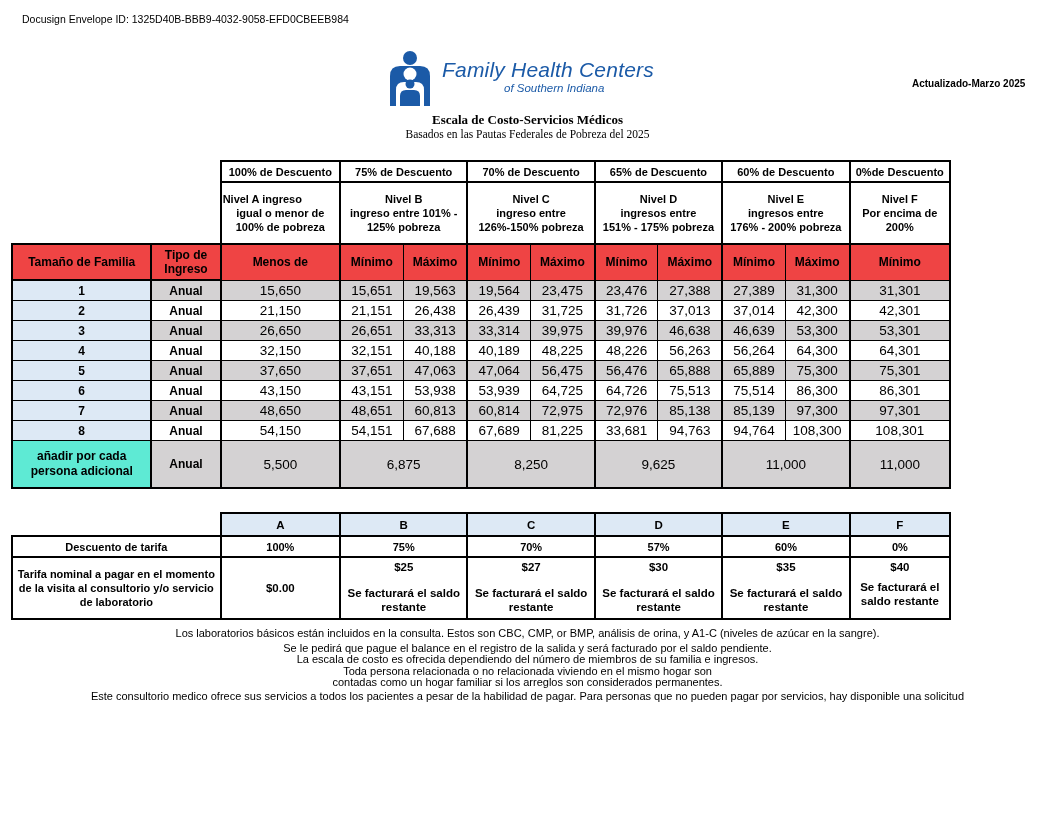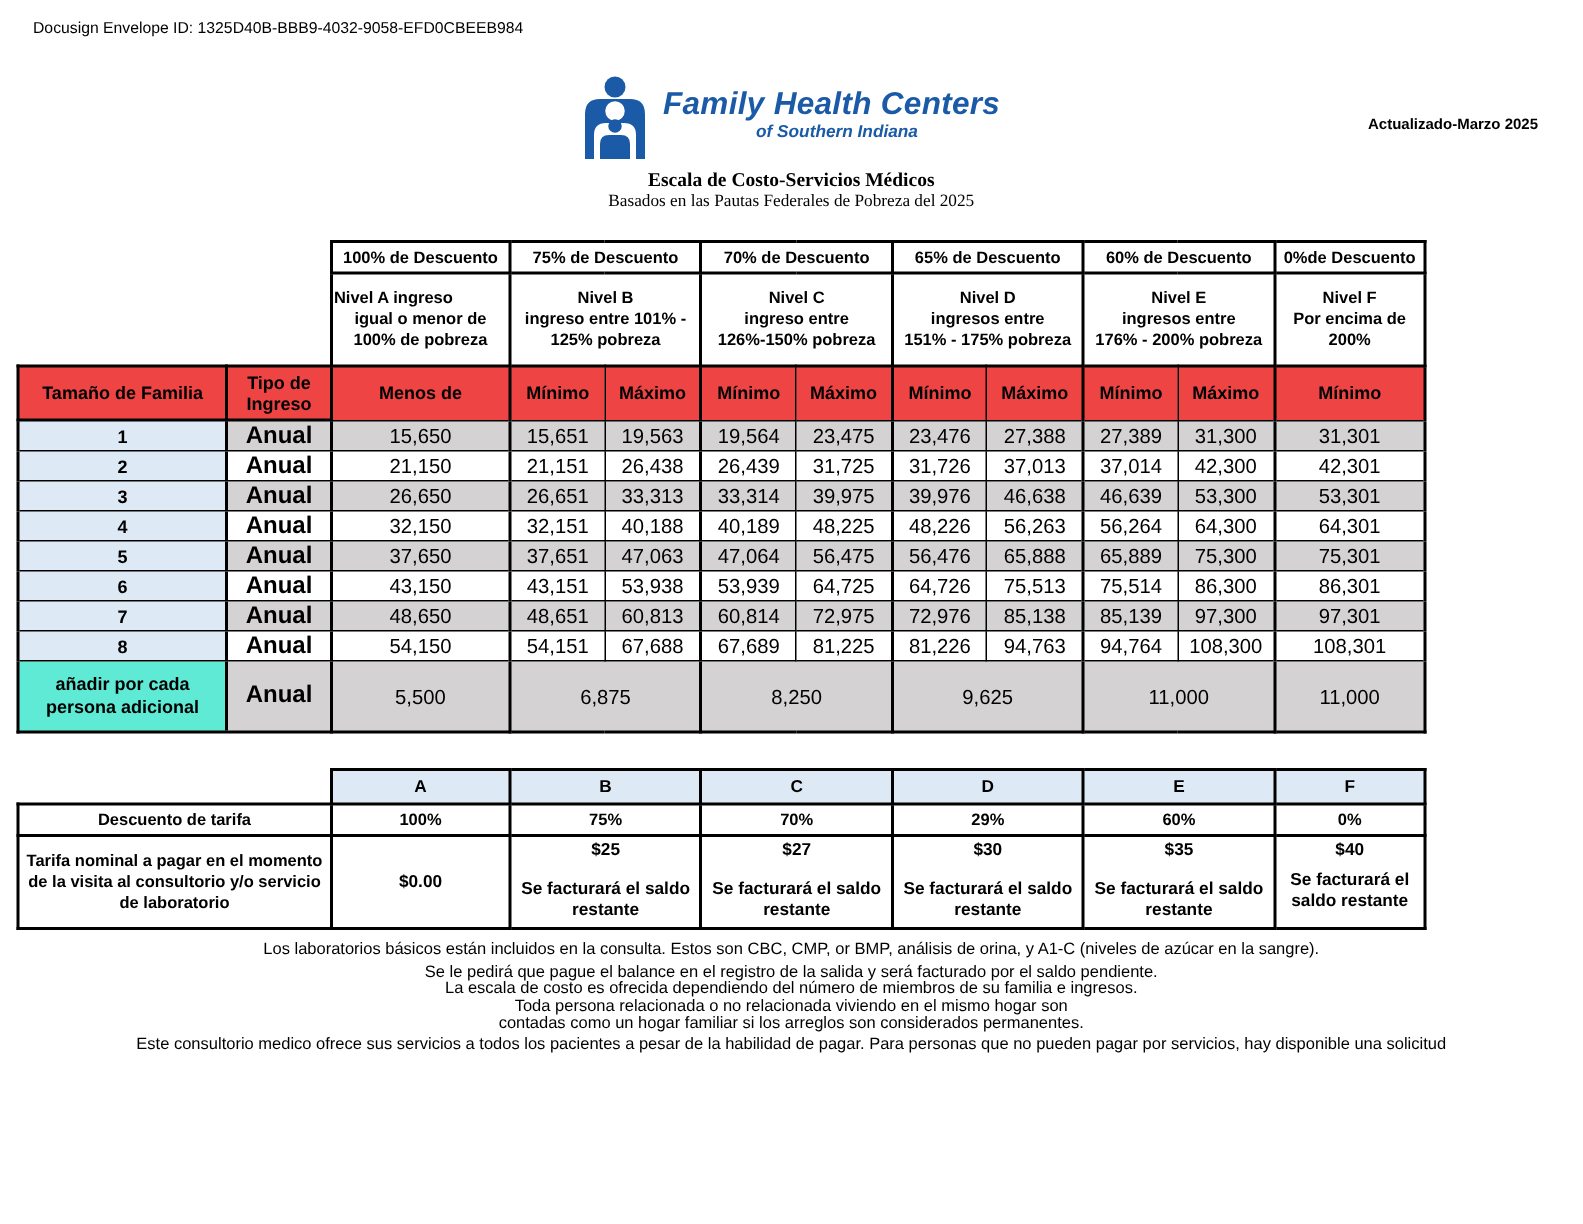--- a/index.html
+++ b/index.html
@@ -1,20 +1,20 @@
 <!DOCTYPE html>
 <html><head>
 <meta charset="utf-8">
 <style>
   html, body { margin: 0; padding: 0; background: #ffffff; }
   body { width: 1055px; height: 816px; position: relative; overflow: hidden;
          font-family: "Liberation Sans", sans-serif; color: #000; }
   .envelope { position: absolute; left: 22px; top: 13px; font-size: 10.5px; }
   .updated { position: absolute; left: 912px; top: 54px; font-size: 10px; font-weight: bold; margin-top: 24px; }
-  .logo { position: absolute; left: 388px; top: 50px; width: 300px; height: 60px; font-weight: bold; }
+  .logo { position: absolute; left: 388px; top: 50px; width: 300px; height: 60px; }
   .logo-title { position: absolute; left: 54px; top: 8px; font-size: 21px; font-style: italic;
                 color: #1b5aa7; letter-spacing: 0.2px; white-space: nowrap; }
   .logo-sub { position: absolute; left: 116px; top: 32px; font-size: 11.5px; font-style: italic;
               color: #1b5aa7; white-space: nowrap; }
   .title { position: absolute; left: 0; width: 1055px; top: 112px; text-align: center;
            font-family: "Liberation Serif", serif; font-weight: bold; font-size: 13px; }
   .subtitle { position: absolute; left: 0; width: 1055px; top: 128px; text-align: center;
               font-family: "Liberation Serif", serif; font-size: 11.5px; }
 
   table { border-collapse: collapse; position: absolute; }
@@ -22,21 +22,21 @@
 
   
   #main { left: 11px; top: 160px; width: 940px; table-layout: fixed; }
   #main td { border: 1px solid #000; font-size: 13.5px; }
   #main .hdr { font-weight: bold; font-size: 11px; height: 19px; border-width: 2px; }
   #main .desc { font-weight: bold; font-size: 11px; height: 60px; line-height: 14px; border-width: 2px; }
   #main .colh { font-weight: bold; font-size: 12px; background: #ef4444; height: 34px; }
   #main .colh.thick { border-width: 2px; }
   #main .blank { border: none; }
   #main .size { font-weight: bold; font-size: 12px; background: #dde9f5; height: 19px; }
-  #main .tipo { font-weight: bold; font-size: 16px; border-left: 2px solid #000; border-right: 2px solid #000; }
+  #main .tipo { font-weight: bold; font-size: 12px; border-left: 2px solid #000; border-right: 2px solid #000; }
   #main tr.odd td.g { background: #d4d2d3; }
   #main tr.even td.g { background: #ffffff; }
   #main .tl { border-left: 2px solid #000; }
   #main .tr { border-right: 2px solid #000; }
   #main .extra td { height: 46px; background: #d4d2d3; border-bottom: 2px solid #000; }
   #main .extra td.size { background: #5eead4; font-size: 12px; line-height: 15px; }
 
   
   #tarifa { left: 11px; top: 512px; width: 940px; table-layout: fixed; }
   #tarifa td { border: 2px solid #000; font-weight: bold; font-size: 11px; }
@@ -256,21 +256,21 @@
         <td class="g tr">97,301</td>
       </tr>
       <tr class="even">
         <td class="size tl">8</td>
         <td class="tipo g">Anual</td>
         <td class="g tr">54,150</td>
         <td class="g">54,151</td>
         <td class="g tr">67,688</td>
         <td class="g">67,689</td>
         <td class="g tr">81,225</td>
-        <td class="g">81,226</td>
+        <td class="g">33,681</td>
         <td class="g tr">94,763</td>
         <td class="g">94,764</td>
         <td class="g tr">108,300</td>
         <td class="g tr">108,301</td>
       </tr>
     </tbody>
   <tbody>
       <tr class="extra">
     <td class="size tl">
       <div>añadir por cada</div>
@@ -305,21 +305,21 @@
     <td class="letter">C</td>
     <td class="letter">D</td>
     <td class="letter">E</td>
     <td class="letter">F</td>
   </tr>
   <tr>
     <td class="pct rowlabel">Descuento de tarifa</td>
     <td class="pct">100%</td>
     <td class="pct">75%</td>
     <td class="pct">70%</td>
-    <td class="pct">29%</td>
+    <td class="pct">57%</td>
     <td class="pct">60%</td>
     <td class="pct">0%</td>
   </tr>
   <tr>
     <td class="fee a rowlabel">
       <div>Tarifa nominal a pagar en el momento</div>
       <div>de la visita al consultorio y/o servicio</div>
       <div>de laboratorio</div>
     </td>
     <td class="fee a">

